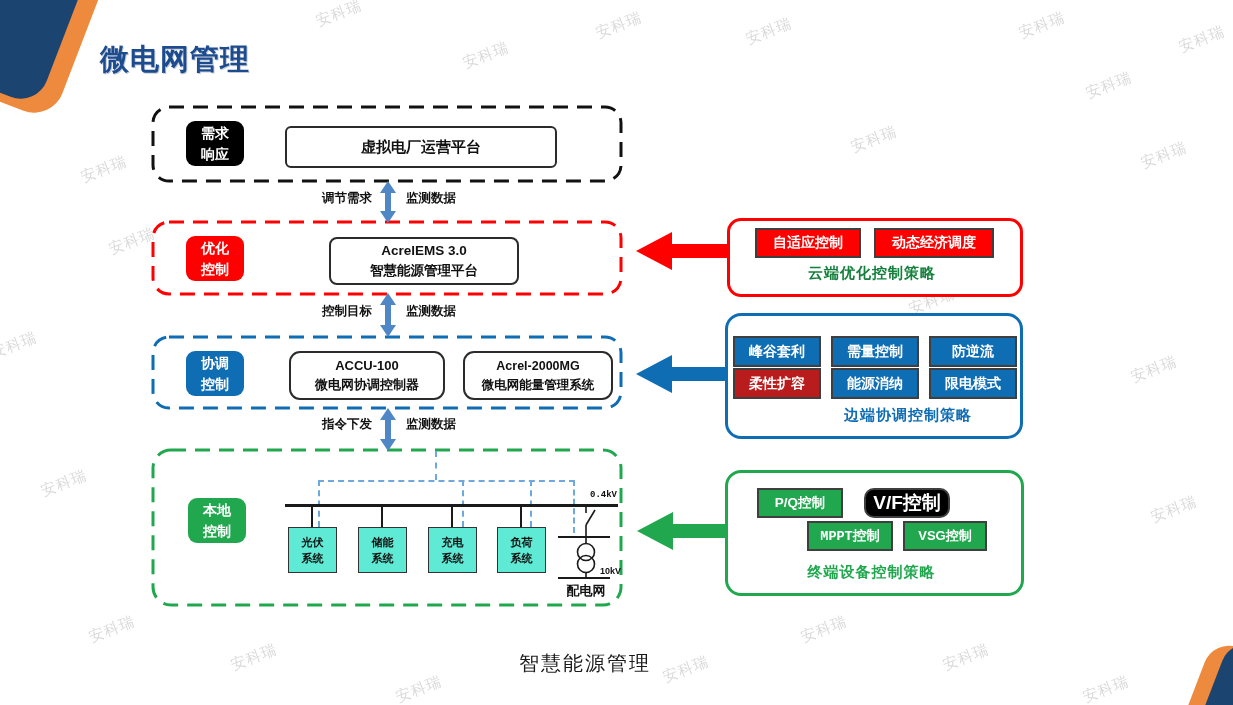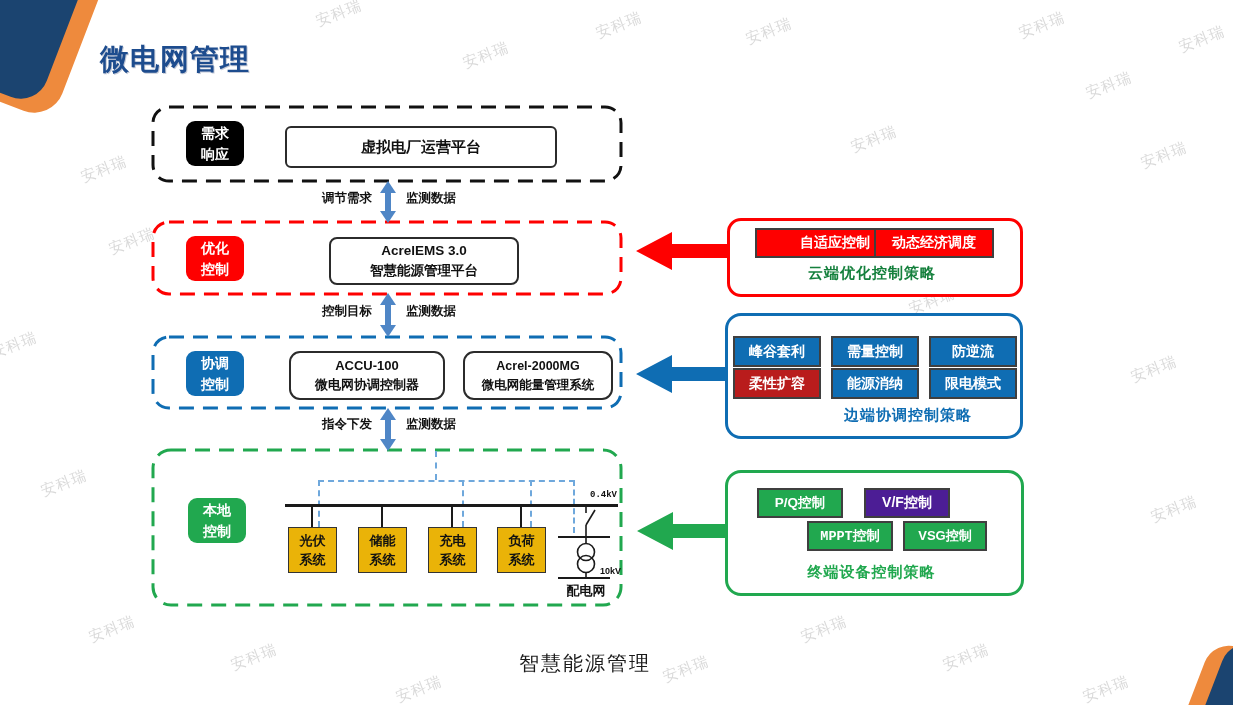--- a/index.html
+++ b/index.html
@@ -36,23 +36,23 @@
   .lbl{position:absolute;z-index:3;font-size:12.5px;font-weight:bold;color:#111;white-space:nowrap;}
   .chip{
     position:absolute;z-index:3;display:flex;align-items:center;justify-content:center;
     color:#fff;font-weight:bold;font-size:14px;border:2px solid #3f3f3f;white-space:nowrap;
   }
   .caption{position:absolute;z-index:3;font-weight:bold;font-size:15px;text-align:center;letter-spacing:1px;}
   .panel{position:absolute;z-index:2;border-radius:16px;background:#fff;}
   .busline{position:absolute;z-index:3;background:#1a1a1a;}
   .comm{position:absolute;z-index:2;}
   .sysbox{
-    position:absolute;z-index:3;background:#eab308;border:1.6px solid #333;
+    position:absolute;z-index:3;background:#5eead4;border:1.6px solid #333;
     display:flex;align-items:center;justify-content:center;text-align:center;
-    font-weight:bold;font-size:13px;line-height:1.5;color:#111;white-space:pre-line;
+    font-weight:bold;font-size:11px;line-height:1.5;color:#111;white-space:pre-line;
   }
   .vlabel{position:absolute;z-index:3;font-size:9px;font-weight:bold;color:#111;white-space:nowrap;}
   .footer{position:absolute;z-index:3;font-size:20px;color:#1a1a1a;text-align:center;letter-spacing:2px;}
 </style>
 </head>
 <body>
 
 <div class="stage">
 
   <span class="wm" style="left:315px;top:4px;">安科瑞</span>
@@ -175,41 +175,41 @@
     <line x1="34" y1="70.5" x2="34" y2="76" stroke="#1a1a1a" stroke-width="1.6"></line>
     <line x1="6" y1="76" x2="58" y2="76" stroke="#1a1a1a" stroke-width="1.8"></line>
   </svg>
   <div class="vlabel" style="left:600px;top:566px;">10kV</div>
   <div class="lbl" style="left:558px;top:582px;width:56px;text-align:center;font-size:13px;">配电网</div>
 
   <svg class="abs" style="left:636px;top:229px;" width="94" height="44">
     <polygon points="0,22 36,3 36,15 94,15 94,29 36,29 36,41" fill="#fe0000"></polygon>
   </svg>
   <div class="panel" style="left:727px;top:218px;width:290px;height:73px;border:3px solid #fe0000;border-radius:14px;"></div>
-  <div class="chip" style="left:755px;top:228px;width:102px;height:26px;background:#fe0000;padding-left:27px;">自适应控制</div>
+  <div class="chip" style="left:755px;top:228px;width:102px;height:26px;background:#fe0000;">自适应控制</div>
   <div class="chip" style="left:874px;top:228px;width:116px;height:26px;background:#fe0000;">动态经济调度</div>
   <div class="caption" style="left:727px;top:264px;width:290px;color:#15803d;">云端优化控制策略</div>
 
   <svg class="abs" style="left:636px;top:352px;" width="92" height="44">
     <polygon points="0,22 36,3 36,15 92,15 92,29 36,29 36,41" fill="#0f6db3"></polygon>
   </svg>
   <div class="panel" style="left:725px;top:313px;width:292px;height:120px;border:3px solid #0f6db3;border-radius:16px;"></div>
   <div class="chip" style="left:733px;top:336px;width:84px;height:27px;background:#0f6db3;">峰谷套利</div>
   <div class="chip" style="left:831px;top:336px;width:84px;height:27px;background:#0f6db3;">需量控制</div>
   <div class="chip" style="left:929px;top:336px;width:84px;height:27px;background:#0f6db3;">防逆流</div>
   <div class="chip" style="left:733px;top:368px;width:84px;height:27px;background:#b91c1c;">柔性扩容</div>
   <div class="chip" style="left:831px;top:368px;width:84px;height:27px;background:#0f6db3;">能源消纳</div>
   <div class="chip" style="left:929px;top:368px;width:84px;height:27px;background:#0f6db3;">限电模式</div>
   <div class="caption" style="left:725px;top:406px;width:292px;color:#0f6db3;padding-left:37px;">边端协调控制策略</div>
 
   <svg class="abs" style="left:637px;top:509px;" width="91" height="44">
     <polygon points="0,22 36,3 36,15 91,15 91,29 36,29 36,41" fill="#21a84f"></polygon>
   </svg>
   <div class="panel" style="left:725px;top:470px;width:293px;height:120px;border:3px solid #21a84f;border-radius:16px;"></div>
   <div class="chip" style="left:757px;top:488px;width:82px;height:26px;background:#21a84f;font-size:13.5px;">P/Q控制</div>
-  <div class="chip" style="left:864px;top:488px;width:82px;height:26px;background:#4c1d95;font-size:14px;">V/F控制</div>
+  <div class="chip" style="left:864px;top:488px;width:82px;height:26px;background:#000000;font-size:19px;border-radius:10px;">V/F控制</div>
   <div class="chip" style="left:807px;top:521px;width:82px;height:26px;background:#21a84f;font-size:13.5px;font-family:Liberation Mono, monospace;">MPPT控制</div>
   <div class="chip" style="left:903px;top:521px;width:80px;height:26px;background:#21a84f;font-size:13px;">VSG控制</div>
   <div class="caption" style="left:725px;top:563px;width:293px;color:#21a84f;">终端设备控制策略</div>
 
   <div class="footer" style="left:360px;top:650px;width:450px;">智慧能源管理</div>
 
 </div>
 
 </body></html>

